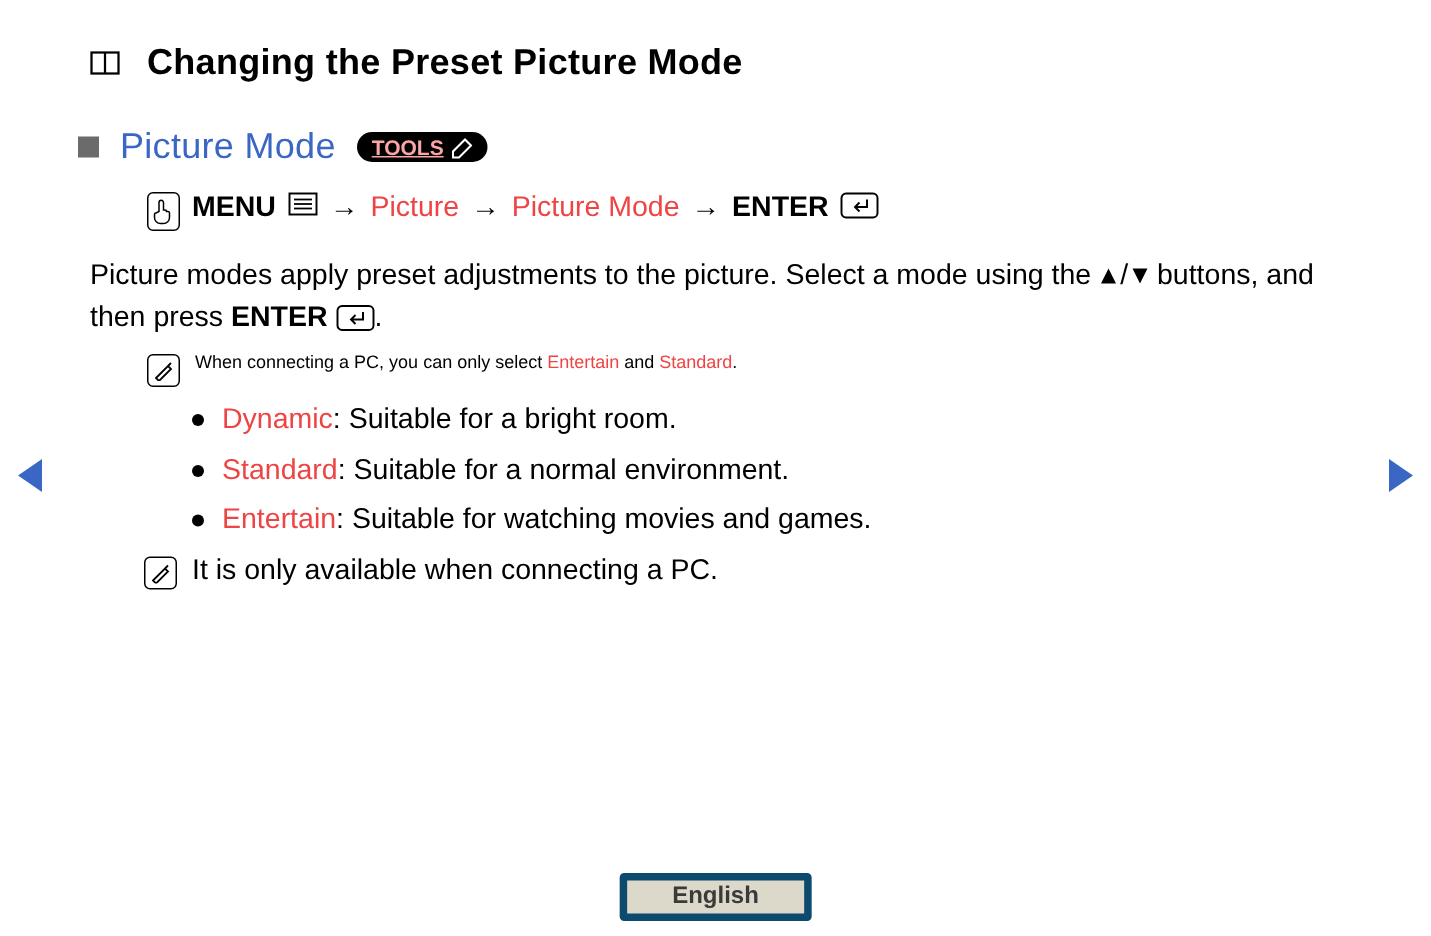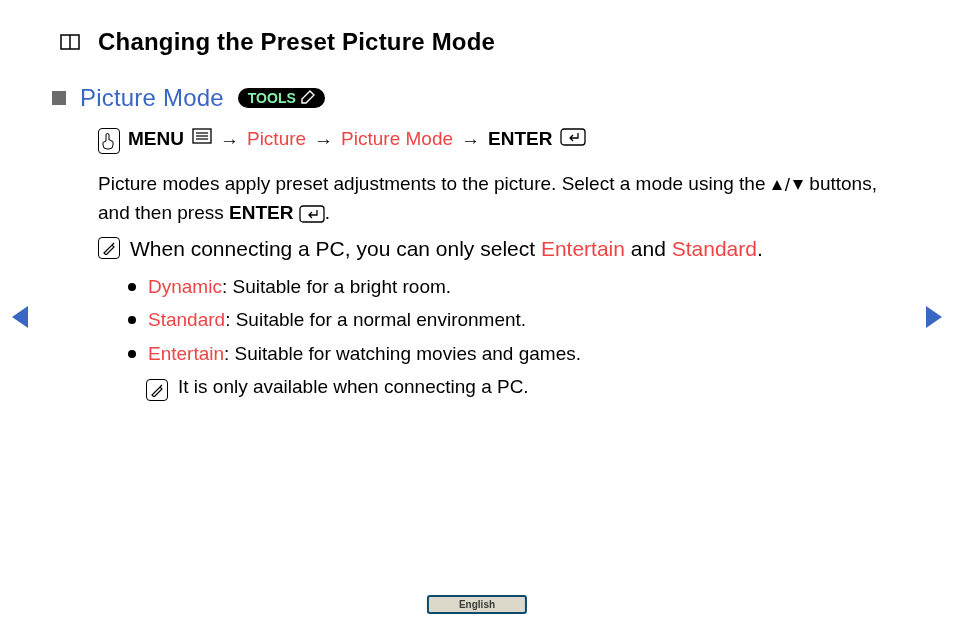--- a/index.html
+++ b/index.html
@@ -12,59 +12,59 @@
     color: #000;
   }
   .title-row { display: flex; align-items: center; gap: 18px; margin-bottom: 28px; }
   .book-icon { width: 20px; height: 20px; }
   .title { font-size: 24px; font-weight: bold; letter-spacing: 0.2px; }
 
   .section-row { display: flex; align-items: center; gap: 14px; margin-left: -8px; margin-bottom: 16px; }
   .square-bullet { width: 14px; height: 14px; background: #6b6b6b; }
   .section-title { font-size: 24px; color: #3a66c4; letter-spacing: 0.2px; }
   .tools-badge {
-    display: inline-flex; align-items: flex-start; gap: 5px;
-    background: #000; color: #86efac; border-radius: 10px;
-    padding: 2px 10px 2px 10px; font-size: 14px; font-weight: bold;
+    display: inline-flex; align-items: flex-end; gap: 5px;
+    background: #000; color: #fca5a5; border-radius: 10px;
+    padding: 2px 10px 2px 10px; font-size: 14px; font-weight: bold; text-decoration: underline;
   }
   .tools-badge svg { width: 14px; height: 14px; }
 
   .nav-path { margin-left: 38px; display: flex; align-items: flex-start; gap: 8px; font-size: 19px; margin-bottom: 16px; }
   .nav-path .hand-icon { width: 22px; height: 26px; border: 1px solid #000; border-radius: 4px; display: inline-flex; align-items: center; justify-content: center; }
   .nav-path .hand-icon svg { width: 14px; height: 18px; }
   .bold { font-weight: bold; }
   .blue { color: #ef4444; }
   .enter-icon { display: inline-flex; width: 26px; height: 18px; }
   .enter-icon svg { width: 26px; height: 18px; }
   .menu-icon { display: inline-flex; width: 20px; height: 16px; }
   .menu-icon svg { width: 20px; height: 16px; }
 
-  .body-text { margin-left: 38px; font-size: 19px; line-height: 1.45; margin-bottom: 8px; }
+  .body-text { font-size: 19px; line-height: 1.45; margin-bottom: 8px; }
   .updown { display: inline-flex; align-items: center; gap: 2px; vertical-align: middle; }
   .updown svg { width: 12px; height: 12px; }
 
-  .note-row { margin-left: 38px; display: flex; align-items: flex-start; gap: 10px; font-size: 21px; line-height: 1.45; margin-top: 2px; margin-bottom: 8px; }
+  .note-row { margin-left: 38px; display: flex; align-items: flex-start; gap: 10px; font-size: 12px; line-height: 1.45; margin-top: 2px; margin-bottom: 8px; }
   .note-icon { width: 22px; height: 22px; border: 1px solid #000; border-radius: 4px; display: inline-flex; align-items: center; justify-content: center; flex-shrink: 0; margin-top: 3px; }
   .note-icon svg { width: 14px; height: 14px; }
 
   ul.modes { margin-left: 68px; list-style: none; }
   ul.modes li { display: flex; align-items: flex-start; gap: 12px; font-size: 19px; line-height: 1.45; margin-bottom: 6px; }
   ul.modes li .dot { width: 8px; height: 8px; background: #000; border-radius: 50%; margin-top: 10px; flex-shrink: 0; }
 
-  .sub-note { margin-left: 86px; display: flex; align-items: flex-end; gap: 10px; font-size: 19px; line-height: 1.45; margin-top: 4px; }
+  .sub-note { margin-left: 36px; display: flex; align-items: center; gap: 10px; font-size: 19px; line-height: 1.45; margin-top: 4px; }
 
   .arrow-left, .arrow-right { position: absolute; top: 304px; }
   .arrow-left { left: 10px; }
   .arrow-right { right: 10px; }
   .arrow-left svg, .arrow-right svg { width: 20px; height: 26px; }
 
   .lang-footer {
     position: absolute; bottom: 10px; left: 50%; transform: translateX(-50%);
-    background: #dcd9ca; border: 2px solid #0c4a6e; border-radius: 3px;
-    padding: 2px 30px; font-size: 10px; font-weight: bold; color: #3a3a3a;
+    background: #dcd9ca; border: 5px solid #0c4a6e; border-radius: 3px;
+    padding: 2px 30px; font-size: 16px; font-weight: bold; color: #3a3a3a;
   }
 </style>
 </head>
 <body>
 
 <div class="page">
 
   <div class="title-row">
     <span class="book-icon">
       <svg viewBox="0 0 20 20">

